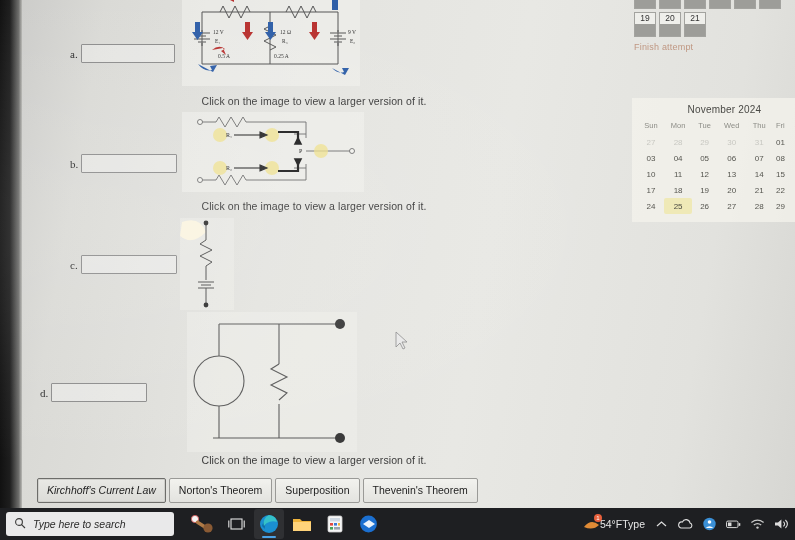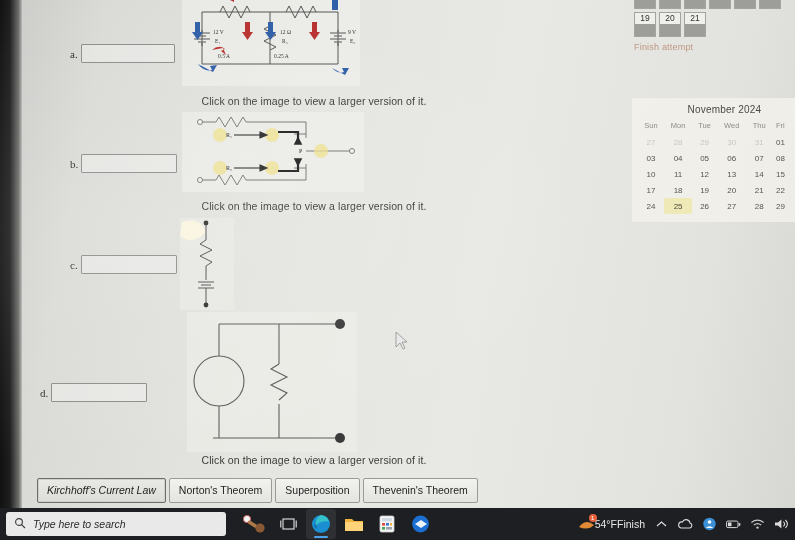--- a/index.html
+++ b/index.html
@@ -117,21 +117,21 @@
   
   #cursor { position:absolute; left:373px; top:331px; }
 
   
   #taskbar {
     position: absolute; left: 0; bottom: 0; width: 795px; height: 32px;
     background: #1e1f22;
     display: flex; align-items: center;
   }
   #search-pill {
-    margin-left: 6px; height: 24px; width: 220px;
+    margin-left: 6px; height: 24px; width: 168px;
     background: #e9e9ea; border-radius: 3px;
     display: flex; align-items: center; gap: 7px;
     padding: 0 8px; color: #2b2b2b; font-size: 10.5px;
     font-style: italic;
   }
   .tb-icons { display: flex; align-items: center; gap: 3px; margin-left: 14px; }
   .tb-btn {
     width: 30px; height: 30px;
     display: flex; align-items: center; justify-content: center;
     position: relative; border-radius: 3px;
@@ -534,21 +534,21 @@
 
     <div id="tray">
       <div id="weather">
         <span id="weather-badge">
           <svg width="17" height="15" viewBox="0 0 17 15">
             <path d="M1 10 q 7 -9 15 -2 q -6 6 -15 2 z" fill="#e08a35"></path>
           </svg>
           <span class="dot">1</span>
         </span>
         <span>54°F</span>
-        <span>Finish</span>
+        <span>Type</span>
       </div>
       <span class="tray-ico">
         <svg width="11" height="8" viewBox="0 0 11 8">
             <polyline points="1,6 5.5,2 10,6" fill="none" stroke="#dcdcdc" stroke-width="1.2"></polyline>
           </svg>
       </span>
       <span class="tray-ico">
         <svg width="15" height="13" viewBox="0 0 15 13">
           <path d="M3 10 h9 a2.6 2.6 0 0 0 0 -5 a4 4 0 0 0 -7.6 -1 A3 3 0 0 0 3 10 z" fill="none" stroke="#dcdcdc" stroke-width="1.1"></path>
         </svg>

